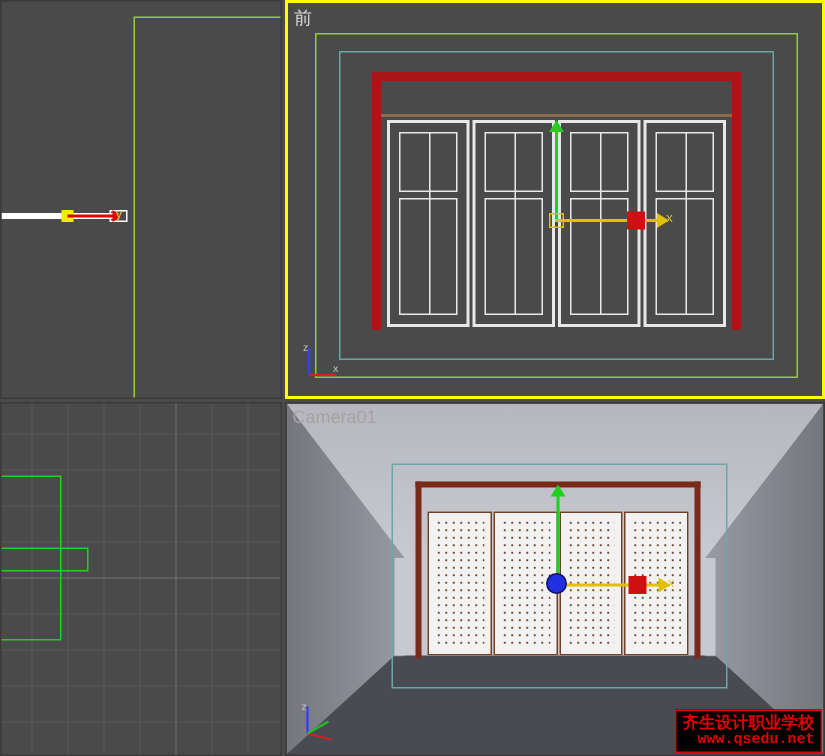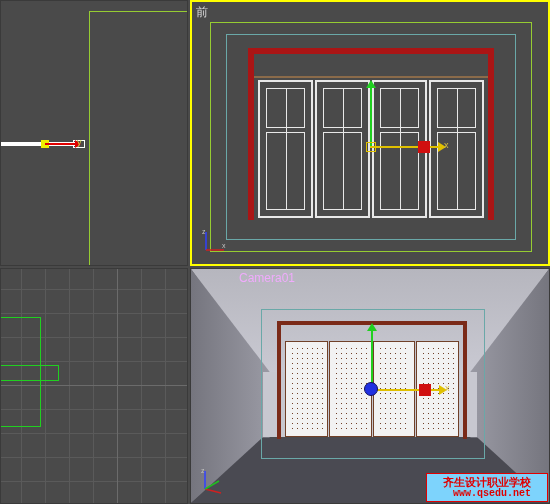--- a/index.html
+++ b/index.html
@@ -32,21 +32,21 @@
     background: #4a4a4a;
   }
   .pane-label {
     position: absolute;
     top: 2px;
     left: 4px;
     font-size: 12px;
     color: #d8d8d8;
     z-index: 20;
   }
-  .camera-label { color: #f0abfc; margin-left: 44px; }
+  .camera-label { color: #a3a3a3; }
   
   .tripod {
     position: absolute;
     bottom: 8px;
     left: 8px;
     width: 30px;
     height: 30px;
     z-index: 20;
   }
   
@@ -157,22 +157,22 @@
     position:absolute; left:94px; top:72px; width:174px; height:96px; display:flex; gap:1px;
   }
   .br-door { flex:1; background:#f2f2f2; border:1px solid #704028; position:relative;}
   .br-door .dots{position:absolute; inset:4px;
     background-image: radial-gradient(#704028 0.5px, transparent 0.5px);
     background-size:5px 5px;}
   .br-gz-center{position:absolute; width:14px; height:14px; border-radius:50%; background:#2030e0; border:1px solid #101060;}
   
   .watermark {
     position:absolute; right:2px; bottom:2px;
-    background:#7dd3fc; color:#e00000; font-weight:bold;
-    font-size:11px; padding:2px 16px; border:1px solid #e00000;
+    background:#000000; color:#e00000; font-weight:bold;
+    font-size:11px; padding:2px 4px; border:1px solid #e00000;
     line-height:1.1; text-align:right; z-index:50;
     font-family: "SimSun","Microsoft YaHei",sans-serif;
   }
   .watermark .u { color:#e00000; font-size:10px; display:block;font-family:Liberation Mono, monospace;}
 </style>
 </head>
 <body>
 
 <div class="quad">
 

